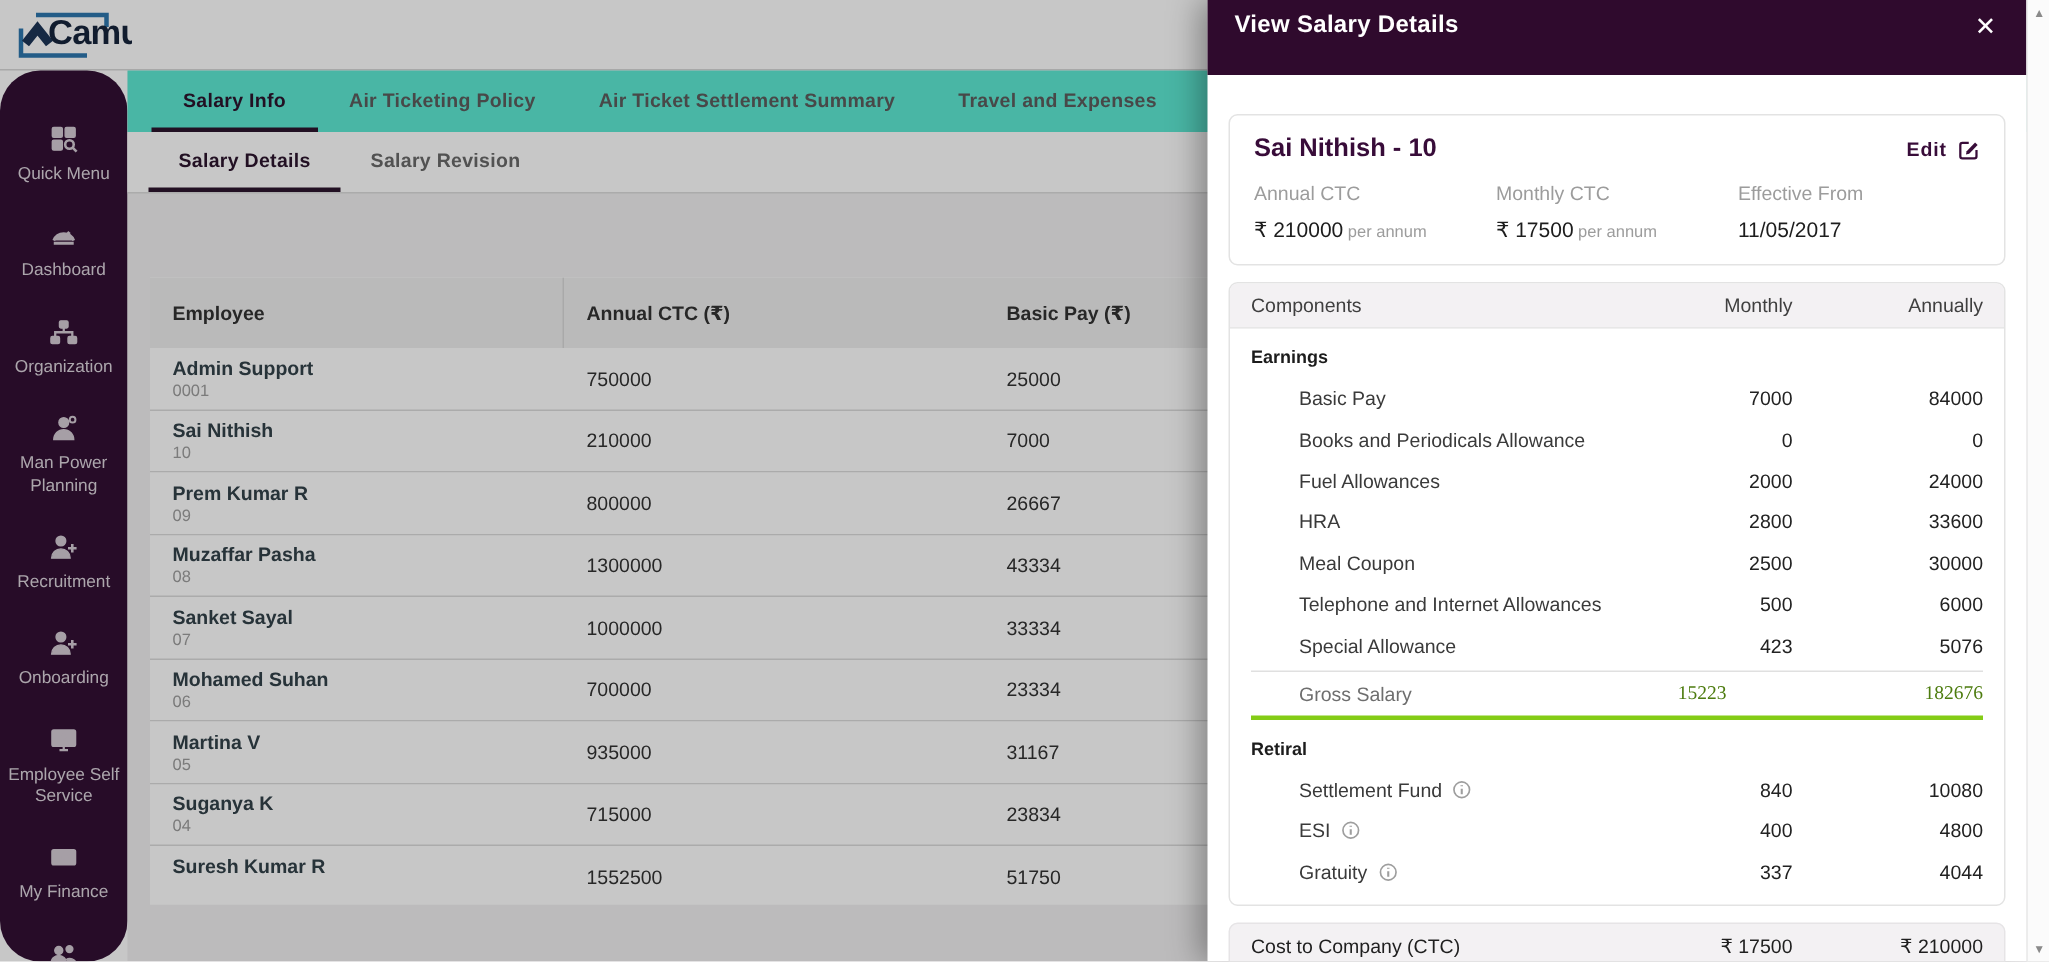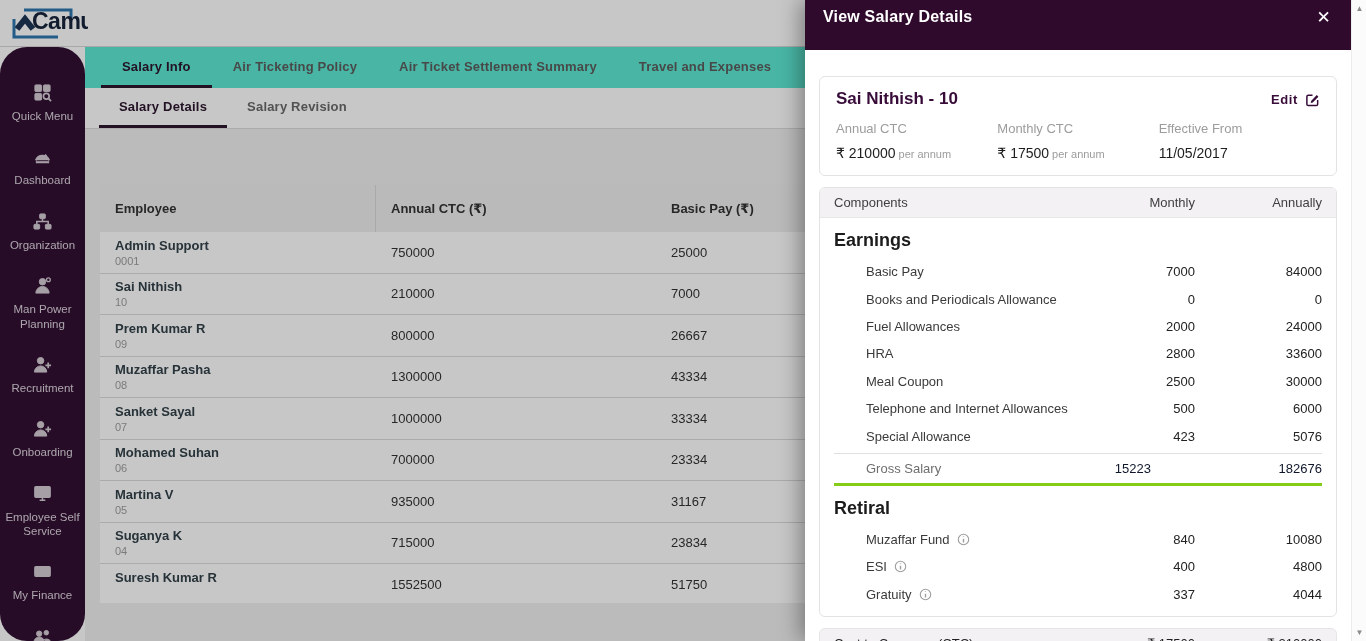--- a/index.html
+++ b/index.html
@@ -67,29 +67,29 @@
   .efield .fvalue { margin-top:9px; font-size:14px; color:#1d1d1d; }
   .efield .fsuffix { font-size:11px; color:#9c9c9c; margin-left:3px; }
 
   .comp-card { border:1px solid #e3e3e3; border-radius:6px; overflow:hidden; }
   .comp-head { background:#f3f1f3; display:flex; height:30px; align-items:center; padding:0 14px;
                font-size:13px; color:#3f3f3f; border-bottom:1px solid #e7e7e7; }
   .col-label { flex:1; }
   .col-m { width:120px; text-align:right; }
   .col-a { width:127px; text-align:right; }
   .comp-body { padding:0 14px 8px; }
-  .sec-heading { font-size:18px; font-weight:700; color:#1c1c1c; padding:12px 0 7px; }
+  .sec-heading { font-size:12px; font-weight:700; color:#1c1c1c; padding:12px 0 7px; }
   .crow { display:flex; align-items:center; height:27.4px; font-size:13px; }
   .crow .col-label { color:#3a3a3a; display:flex; align-items:center; gap:7px;margin-left:32px; }
   .crow .col-m, .crow .col-a { color:#222; }
   .info-icon { display:inline-flex; cursor:pointer; }
   .info-icon svg { width:13px; height:13px; }
   .gross-row { border-top:1px solid #e0e0e0; border-bottom:3px solid #84cc16; height:33px; margin-top:3px;gap:44px; }
   .gross-row .col-label { color:#6e6e6e; }
-  .gross-row .col-m, .gross-row .col-a { color:#0f172a; }
+  .gross-row .col-m, .gross-row .col-a { color:#4d7c0f;font-family:Liberation Serif, serif; }
 
   .summary-bar { margin-top:11px; background:#f3f1f3; border:1px solid #e6e4e6; border-radius:6px; height:32px;
                  display:flex; align-items:center; padding:0 14px; font-size:13px; color:#1f1f1f; }
   .summary-bar .col-label { font-weight:400; }
 
   
   .scrollbar { position:absolute; right:0; top:0; width:15px; height:641px; background:#fbfbfb;
                border-left:1px solid #ececec; z-index:4; }
   .sb-up, .sb-down { position:absolute; left:0; width:15px; text-align:center; color:#8a8a8a; font-size:8px; cursor:pointer; }
   .sb-up { top:4px; }
@@ -431,21 +431,21 @@
                 <span class="col-a">182676</span>
               </div>
             </div>
 
             <div>
               <div class="sec-heading">Retiral</div>
               <div>
 
                   <div class="crow">
                     <span class="col-label">
-                      <span>Muzaffar Fund</span>
+                      <span>Settlement Fund</span>
                       <span class="info-icon">
                         <svg viewBox="0 0 14 14" fill="none" stroke="#9e9e9e" stroke-width="1.2">
                           <circle cx="7" cy="7" r="5.6"></circle>
                           <path d="M7 6.2 V10.2" stroke-width="1.5"></path>
                         <path d="M7 3.8 V4.4" stroke-width="1.8"></path>
                         </svg>
                       </span>
                     </span>
                     <span class="col-m">840</span>
                     <span class="col-a">10080</span>

